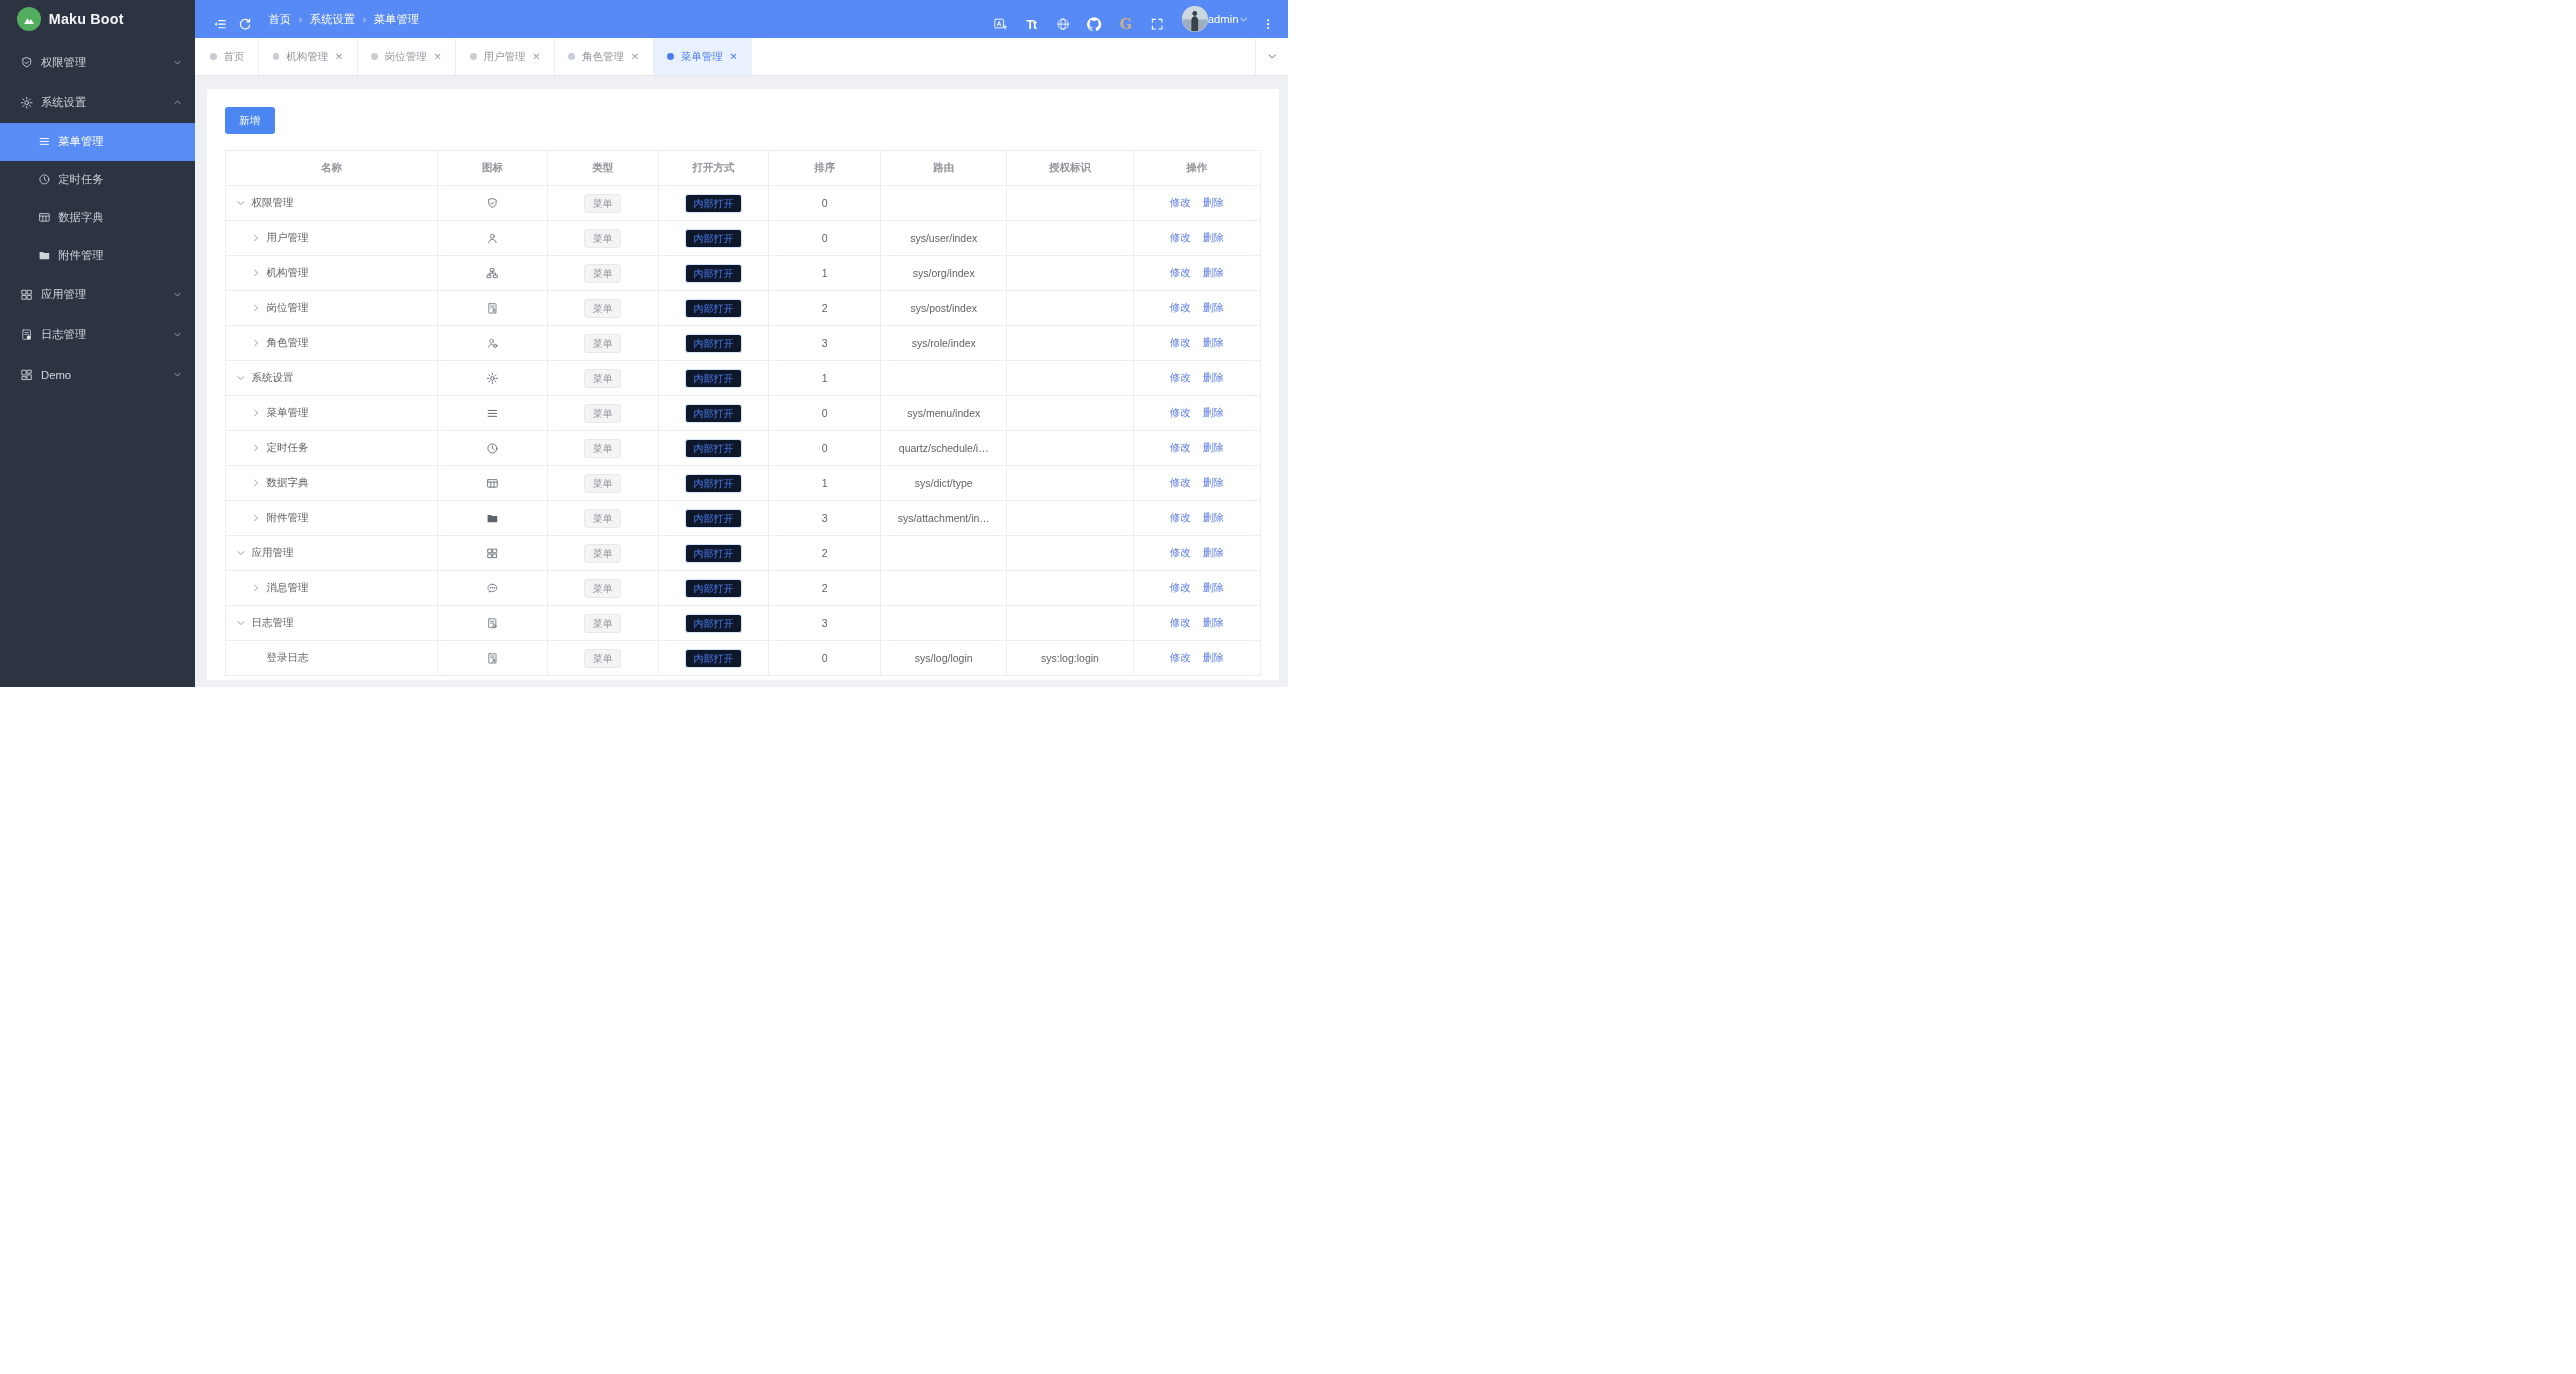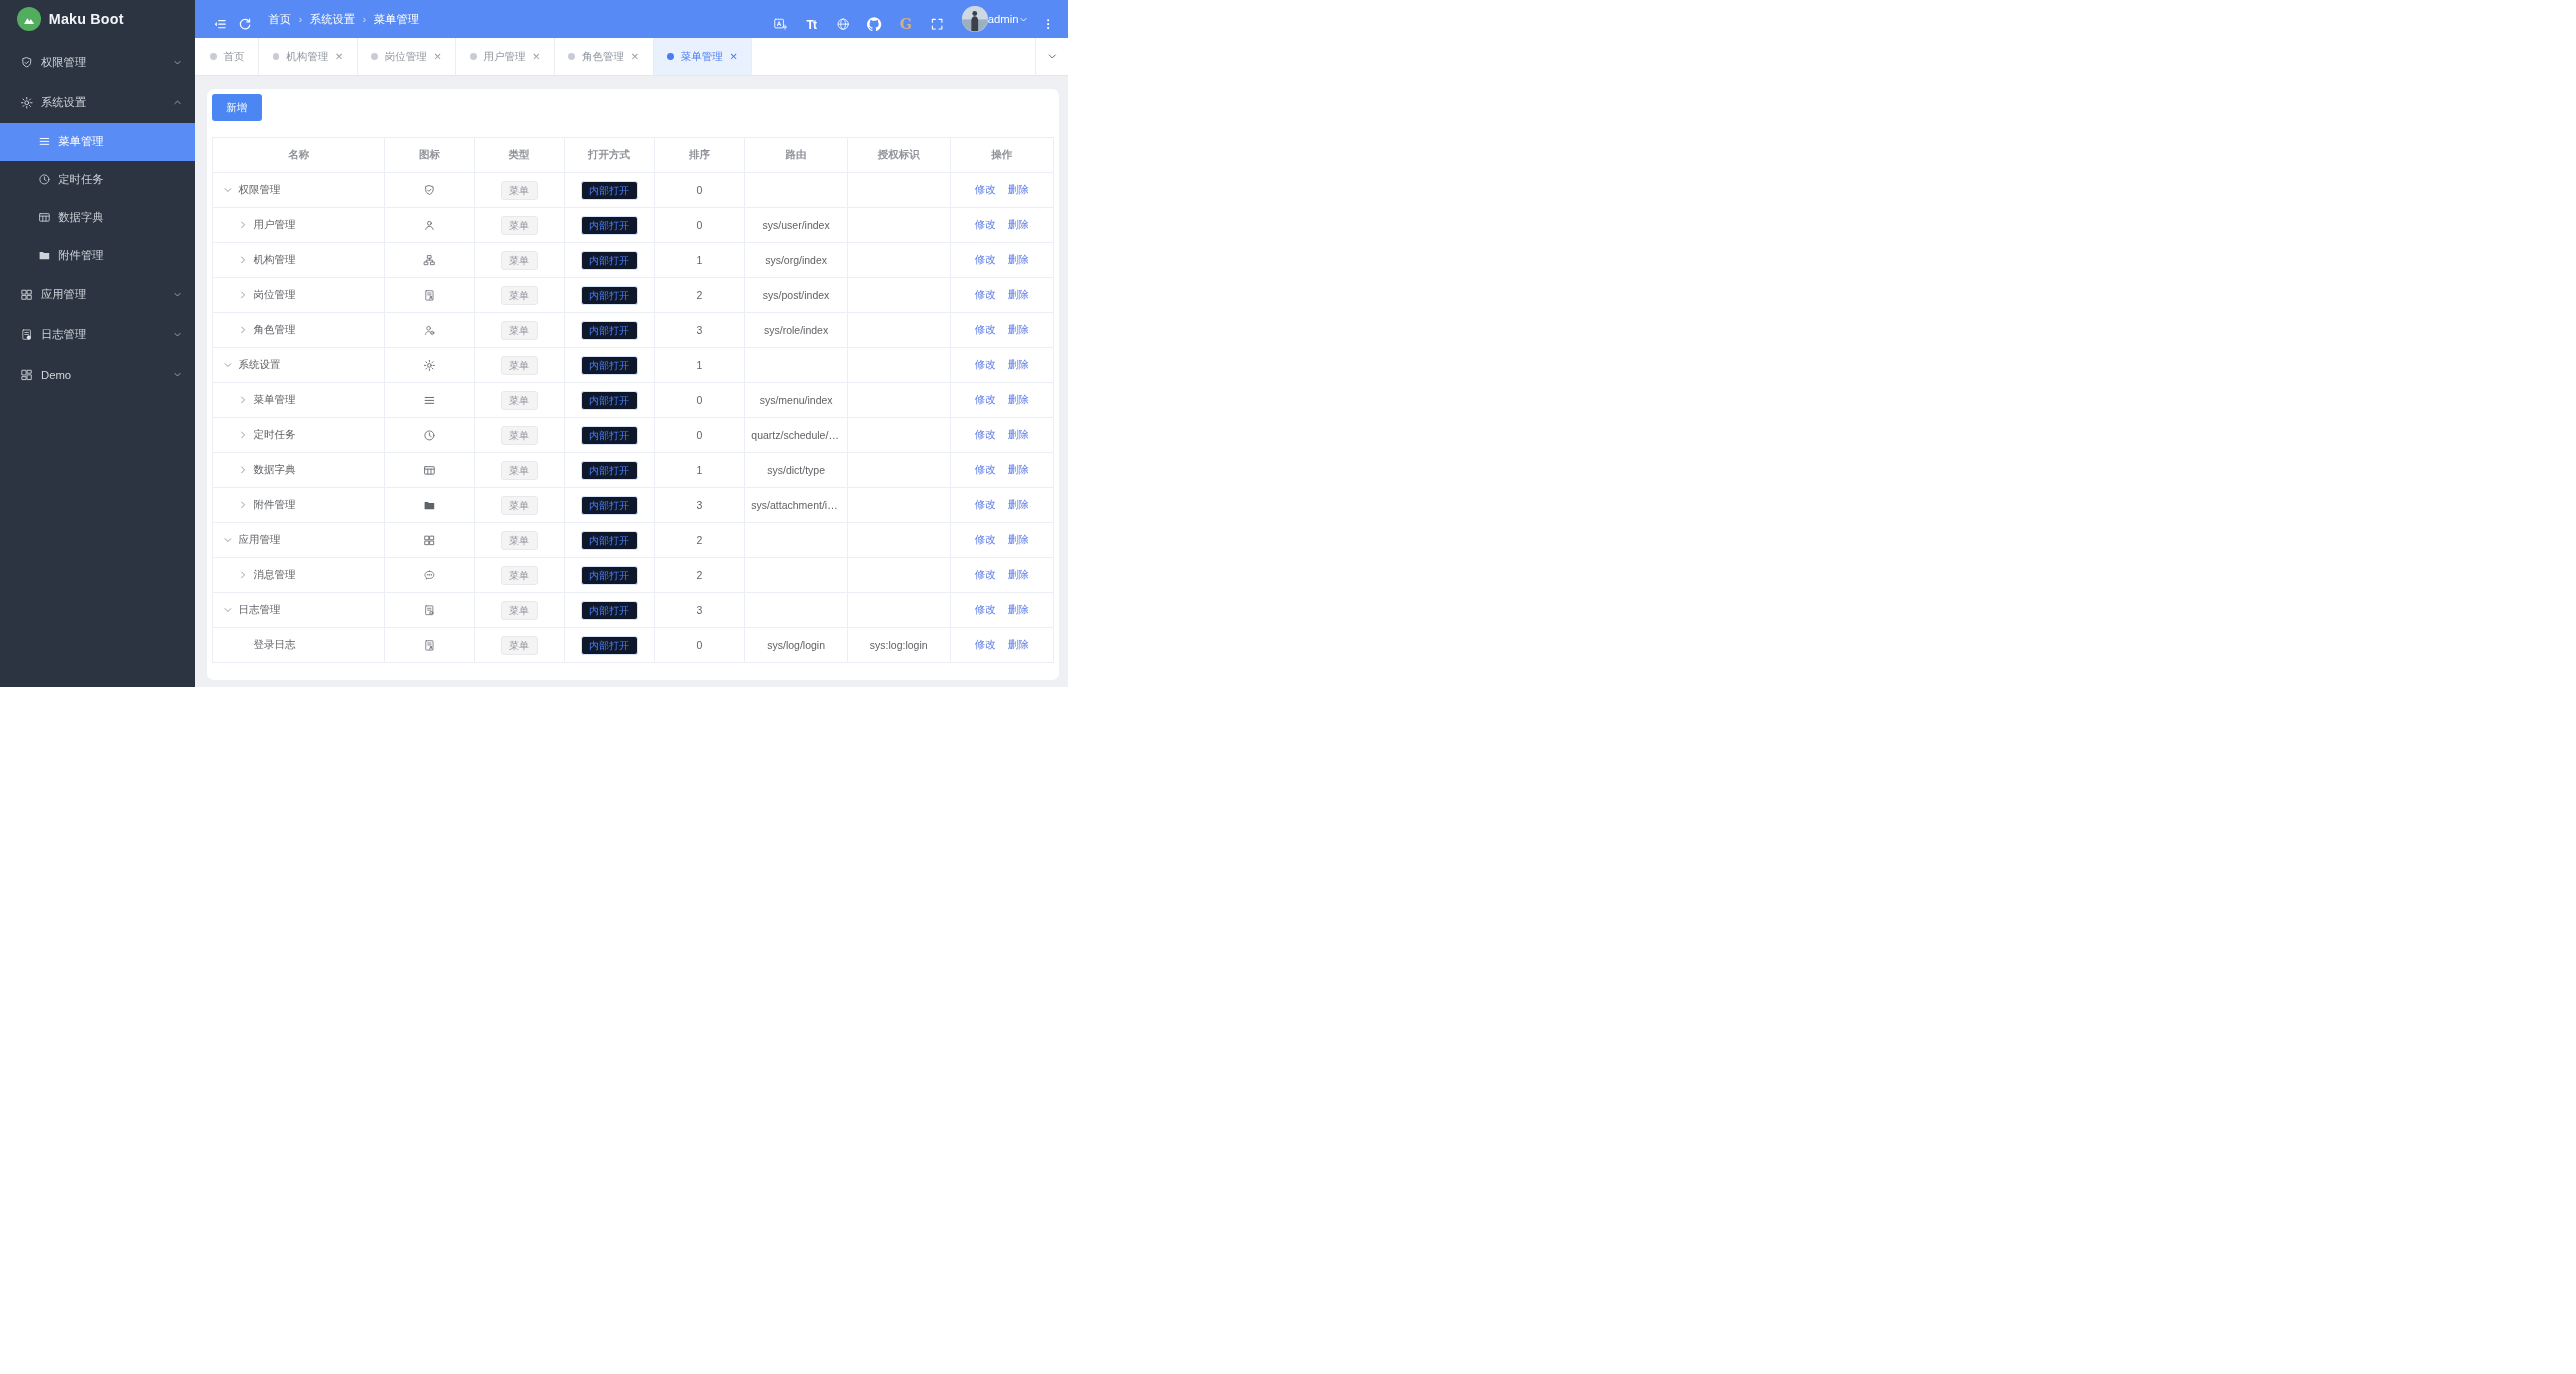--- a/index.html
+++ b/index.html
@@ -1,19 +1,19 @@
 <!DOCTYPE html>
 <html style="--primary: #4c7df0; --header-bg: #578af4; --sidebar-bg: #2b3440; --sidebar-active: #5a8cf5;font-size:12px"><head>
 <meta charset="utf-8">
 <style>
   * { box-sizing: border-box; margin: 0; padding: 0; }
   html,body { width:1288px; height:687px; overflow:hidden; }
   body { font-family:"Liberation Sans","DejaVu Sans",sans-serif; font-size:10.5px; }
 
-  .app { display:flex; width:1068px; height:687px; }
+  .app { display:flex; width:1288px; height:687px; }
 
   
   .sidebar { width:195px; height:100%; background:var(--sidebar-bg,#2b3440); flex:none; display:flex; flex-direction:column; }
   .logo { height:38px; display:flex; align-items:center; padding-left:16.5px; gap:8.3px; flex:none; }
   .logo-badge { width:24px; height:24px; border-radius:50%; background:#53ad5f; display:flex; align-items:center; justify-content:center; flex:none; }
   .logo-badge svg { width:15px; height:15px; }
   .logo-title { color:#f2f4f7; font-size:14.3px; font-weight:700; letter-spacing:0.2px; }
   .menu { flex:1; padding-top:4.5px; }
   .m-item { height:40px; display:flex; align-items:center; color:#d2d6dd; cursor:pointer; padding:0 13.5px 0 20px; }
   .m-item .mi-icon { width:13.5px; height:13.5px; margin-right:7.5px; flex:none; display:flex; }
@@ -55,21 +55,21 @@
   .tab .dot { width:6.8px; height:6.8px; border-radius:50%; background:#c8ccd4; flex:none; }
   .tab .tab-close { font-size:9.8px; color:#9aa0a8; line-height:1; }
   .tab.active { background:#e8f1fd; color:var(--primary,#4c7df0); }
   .tab.active .dot { background:var(--primary,#4c7df0); }
   .tab.active .tab-close { color:var(--primary,#4c7df0); }
   .tab-dd { width:33px; flex:none; border-left:0.8px solid #ebedf1; display:flex; align-items:center; justify-content:center; color:#5f6671; cursor:pointer; }
   .tab-dd svg { width:10.5px; height:10.5px; }
 
   
   .content { flex:1; background:#eef0f4; padding:12.8px 9px 7.5px 12px; min-height:0; }
-  .card { background:#fff; border-radius:7px; height:100%; padding:5px; overflow:hidden; }
+  .card { background:#fff; border-radius:0; height:100%; padding:18px; overflow:hidden; }
   .btn-primary { display:inline-block; background:#4b86f3; color:#fff; font-size:10.5px; border:none; border-radius:3px; padding:6.8px 14.3px; cursor:pointer; }
 
   table.grid { width:100%; border-collapse:collapse; margin-top:16px; table-layout:fixed; }
   .grid th, .grid td { border:0.8px solid #ebeef5; }
   .grid th { height:35px; color:#909399; font-weight:700; font-size:10.5px; text-align:center; }
   .grid td { height:35px; text-align:center; color:#606266; font-size:10.5px; padding:0 6px; overflow:hidden; white-space:nowrap; text-overflow:ellipsis; }
   .grid td.name-cell { text-align:left; padding:0 3px; }
   .name-wrap { display:flex; align-items:center; }
   .name-wrap.lvl0 { padding-left:6px; }
   .name-wrap.lvl1 { padding-left:21px; }

